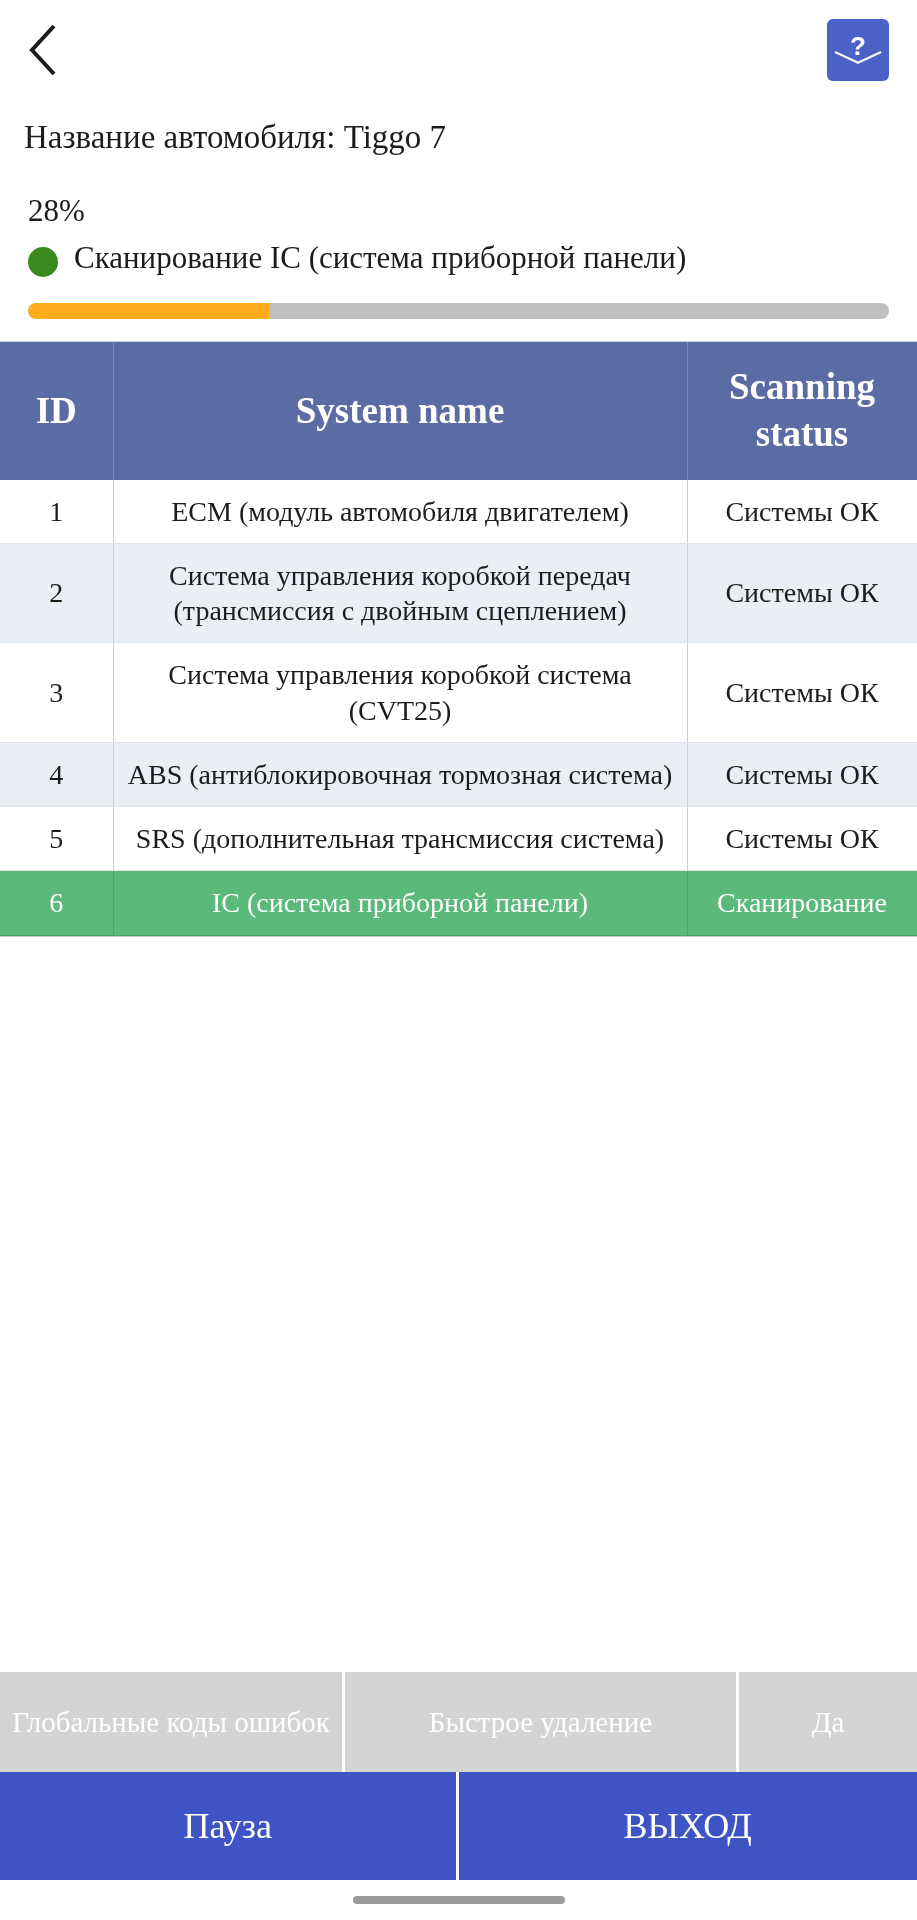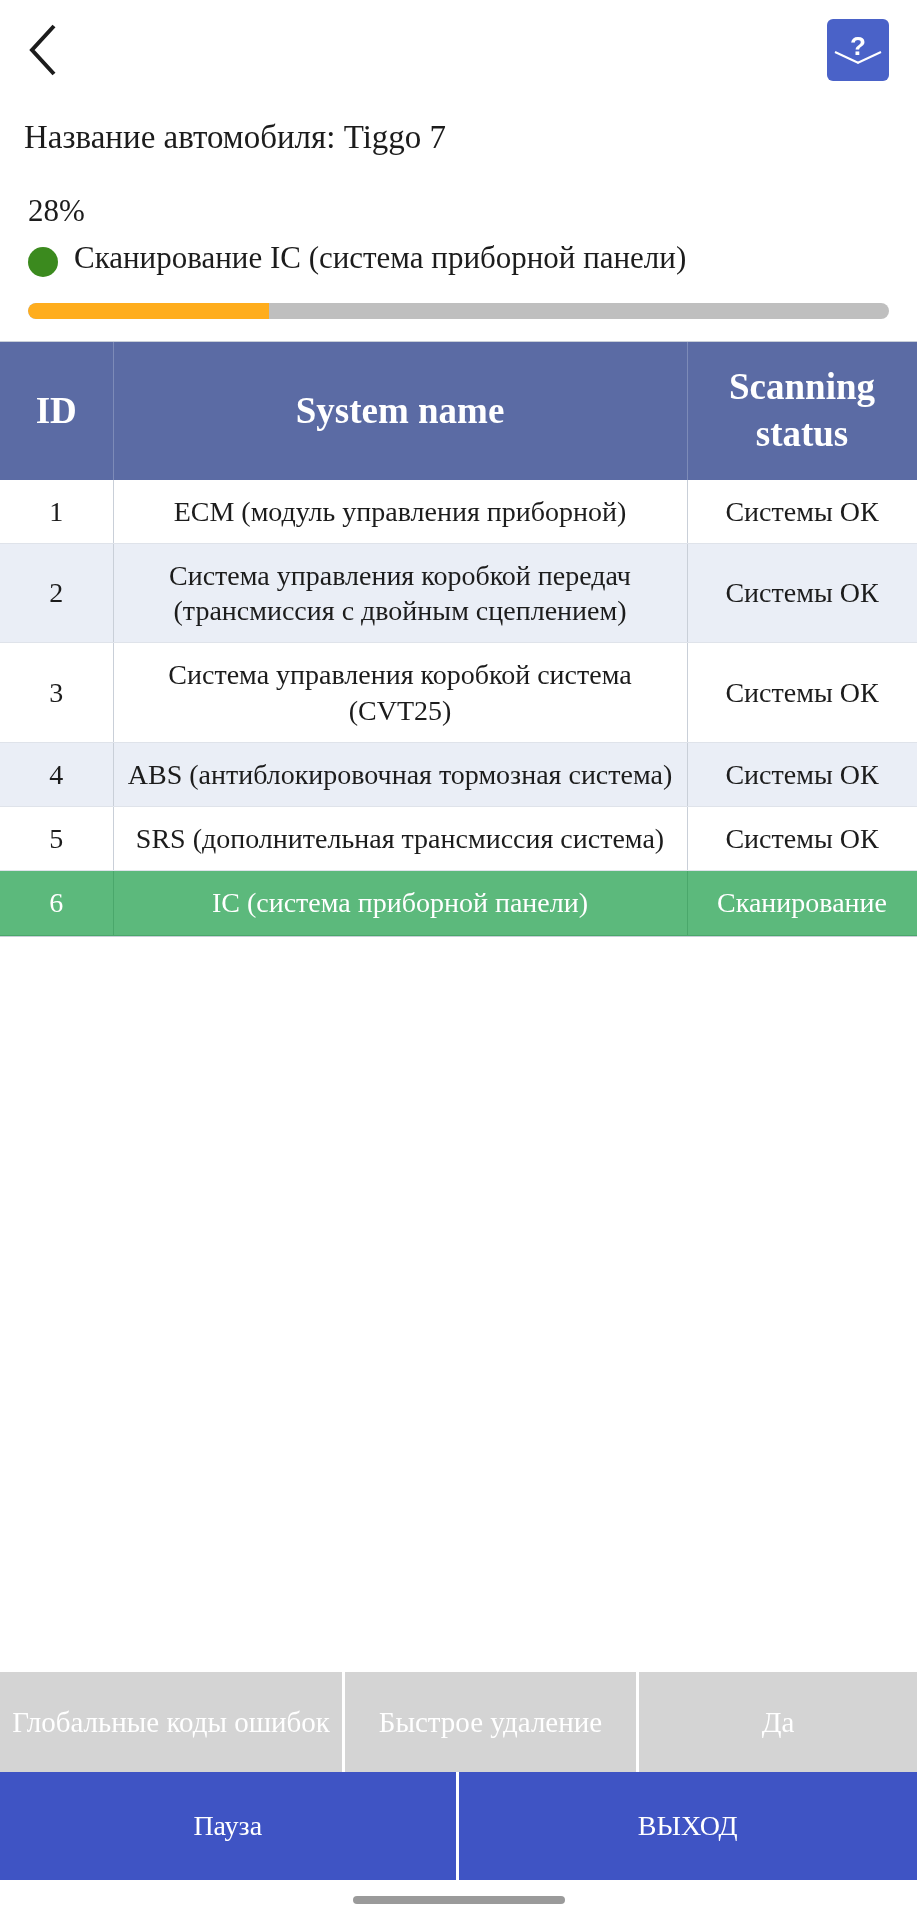--- a/index.html
+++ b/index.html
@@ -186,32 +186,32 @@
     display: flex;
     align-items: center;
     justify-content: center;
     text-align: center;
     line-height: 1.2;
     border-right: 3px solid #ffffff;
     padding: 0 6px;
   }
   .action:last-child { border-right: none; }
   .a1 { width: 345px; }
-  .a2 { width: 294px; }
+  .a2 { width: 394px; }
   .a3 { flex: 1 1 auto; }
 
   .footer {
     display: flex;
     height: 108px;
   }
   .footer-btn {
     flex: 1 1 50%;
     background: #3f54c4;
     color: #ffffff;
-    font-size: 28px;
+    font-size: 36px;
     display: flex;
     align-items: center;
     justify-content: center;
   }
   .footer-btn.left { border-right: 3px solid #ffffff; }
 
   .home-indicator-wrap {
     height: 40px;
     background: #ffffff;
     display: flex;
@@ -265,21 +265,21 @@
       <thead>
         <tr>
           <th>ID</th>
           <th>System name</th>
           <th>Scanning status</th>
         </tr>
       </thead>
       <tbody id="table-body">
           <tr>
             <td>1</td>
-            <td>ECM (модуль управления приборной)</td>
+            <td>ECM (модуль автомобиля двигателем)</td>
             <td class="status-cell">Системы ОК</td>
           </tr>
           <tr class="alt">
             <td>2</td>
             <td>Система управления коробкой передач (трансмиссия с двойным сцеплением)</td>
             <td class="status-cell">Системы ОК</td>
           </tr>
           <tr>
             <td>3</td>
             <td>Система управления коробкой система (CVT25)</td>

